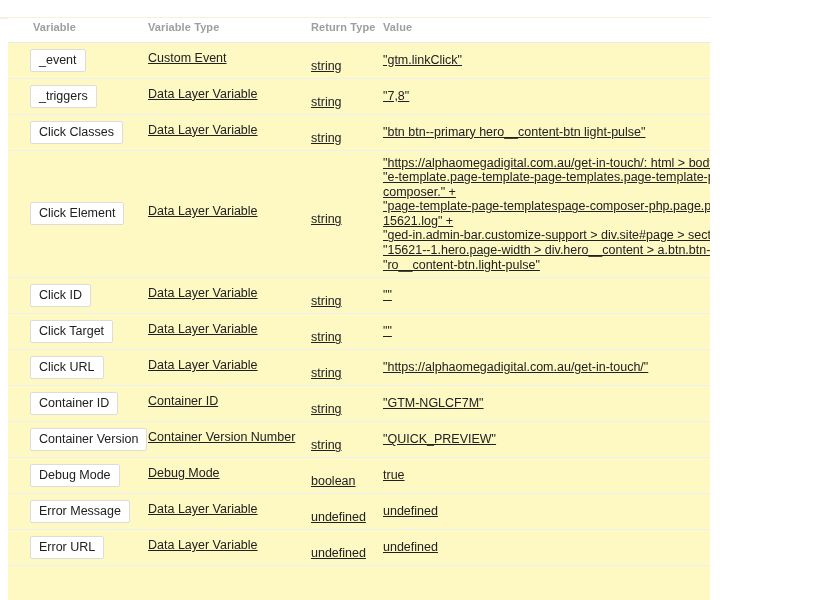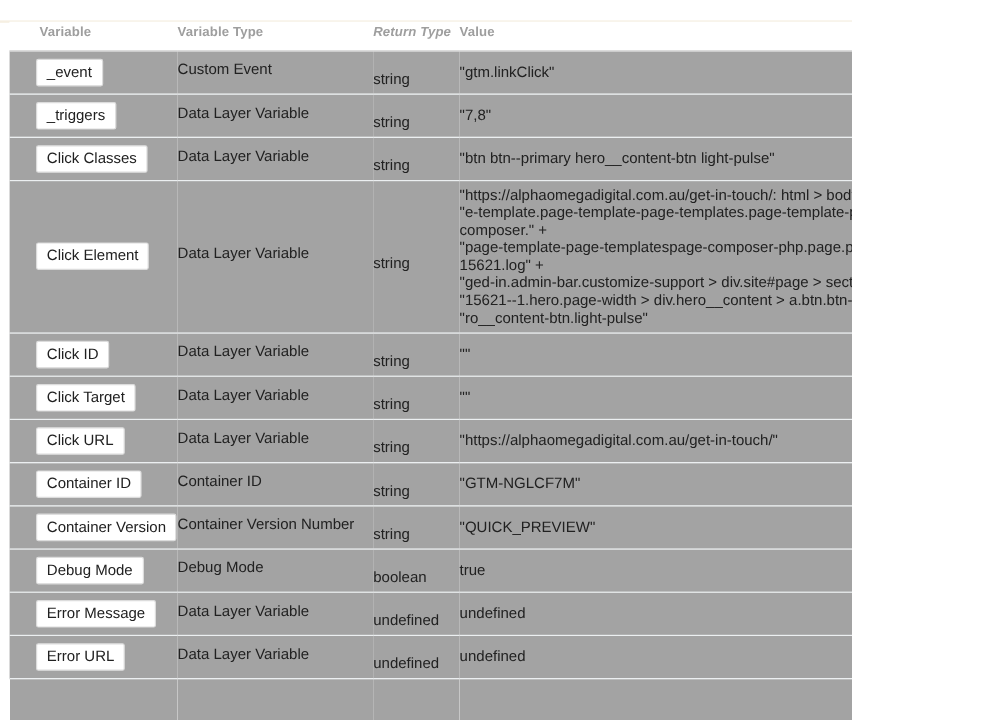--- a/index.html
+++ b/index.html
@@ -68,31 +68,32 @@
     letter-spacing: 0.1px;
     padding: 0 0 9px 0;
     vertical-align: bottom;
     background: #fff;
     border-bottom: 1px solid #e8e8e8;
     height: 24px;
     box-sizing: border-box;
   }
   thead th.h-var  { padding-left: 25px; }
   thead th.h-type { padding-left: 0px; }
-  thead th.h-ret  { padding-left: 0px; font-style: italic; }
+  thead th.h-ret  { padding-left: 0px; }
   thead th.h-val  { padding-left: 0px; }
 
   tbody td {
     border-bottom: 1px solid #eceff1;
     vertical-align: middle;
     padding: 0;
     font-size: 12.5px;
     color: #212121;
     line-height: 15px;
-    background: #a3a3a3;
+    background: #fef9c3;
+    text-decoration: underline;
   }
 
   tbody tr { height: 34px; }
 
   td.cell-var {
     padding-left: 22px;
     padding-top: 4px;
     padding-bottom: 4px;
   }
   td.cell-type {

